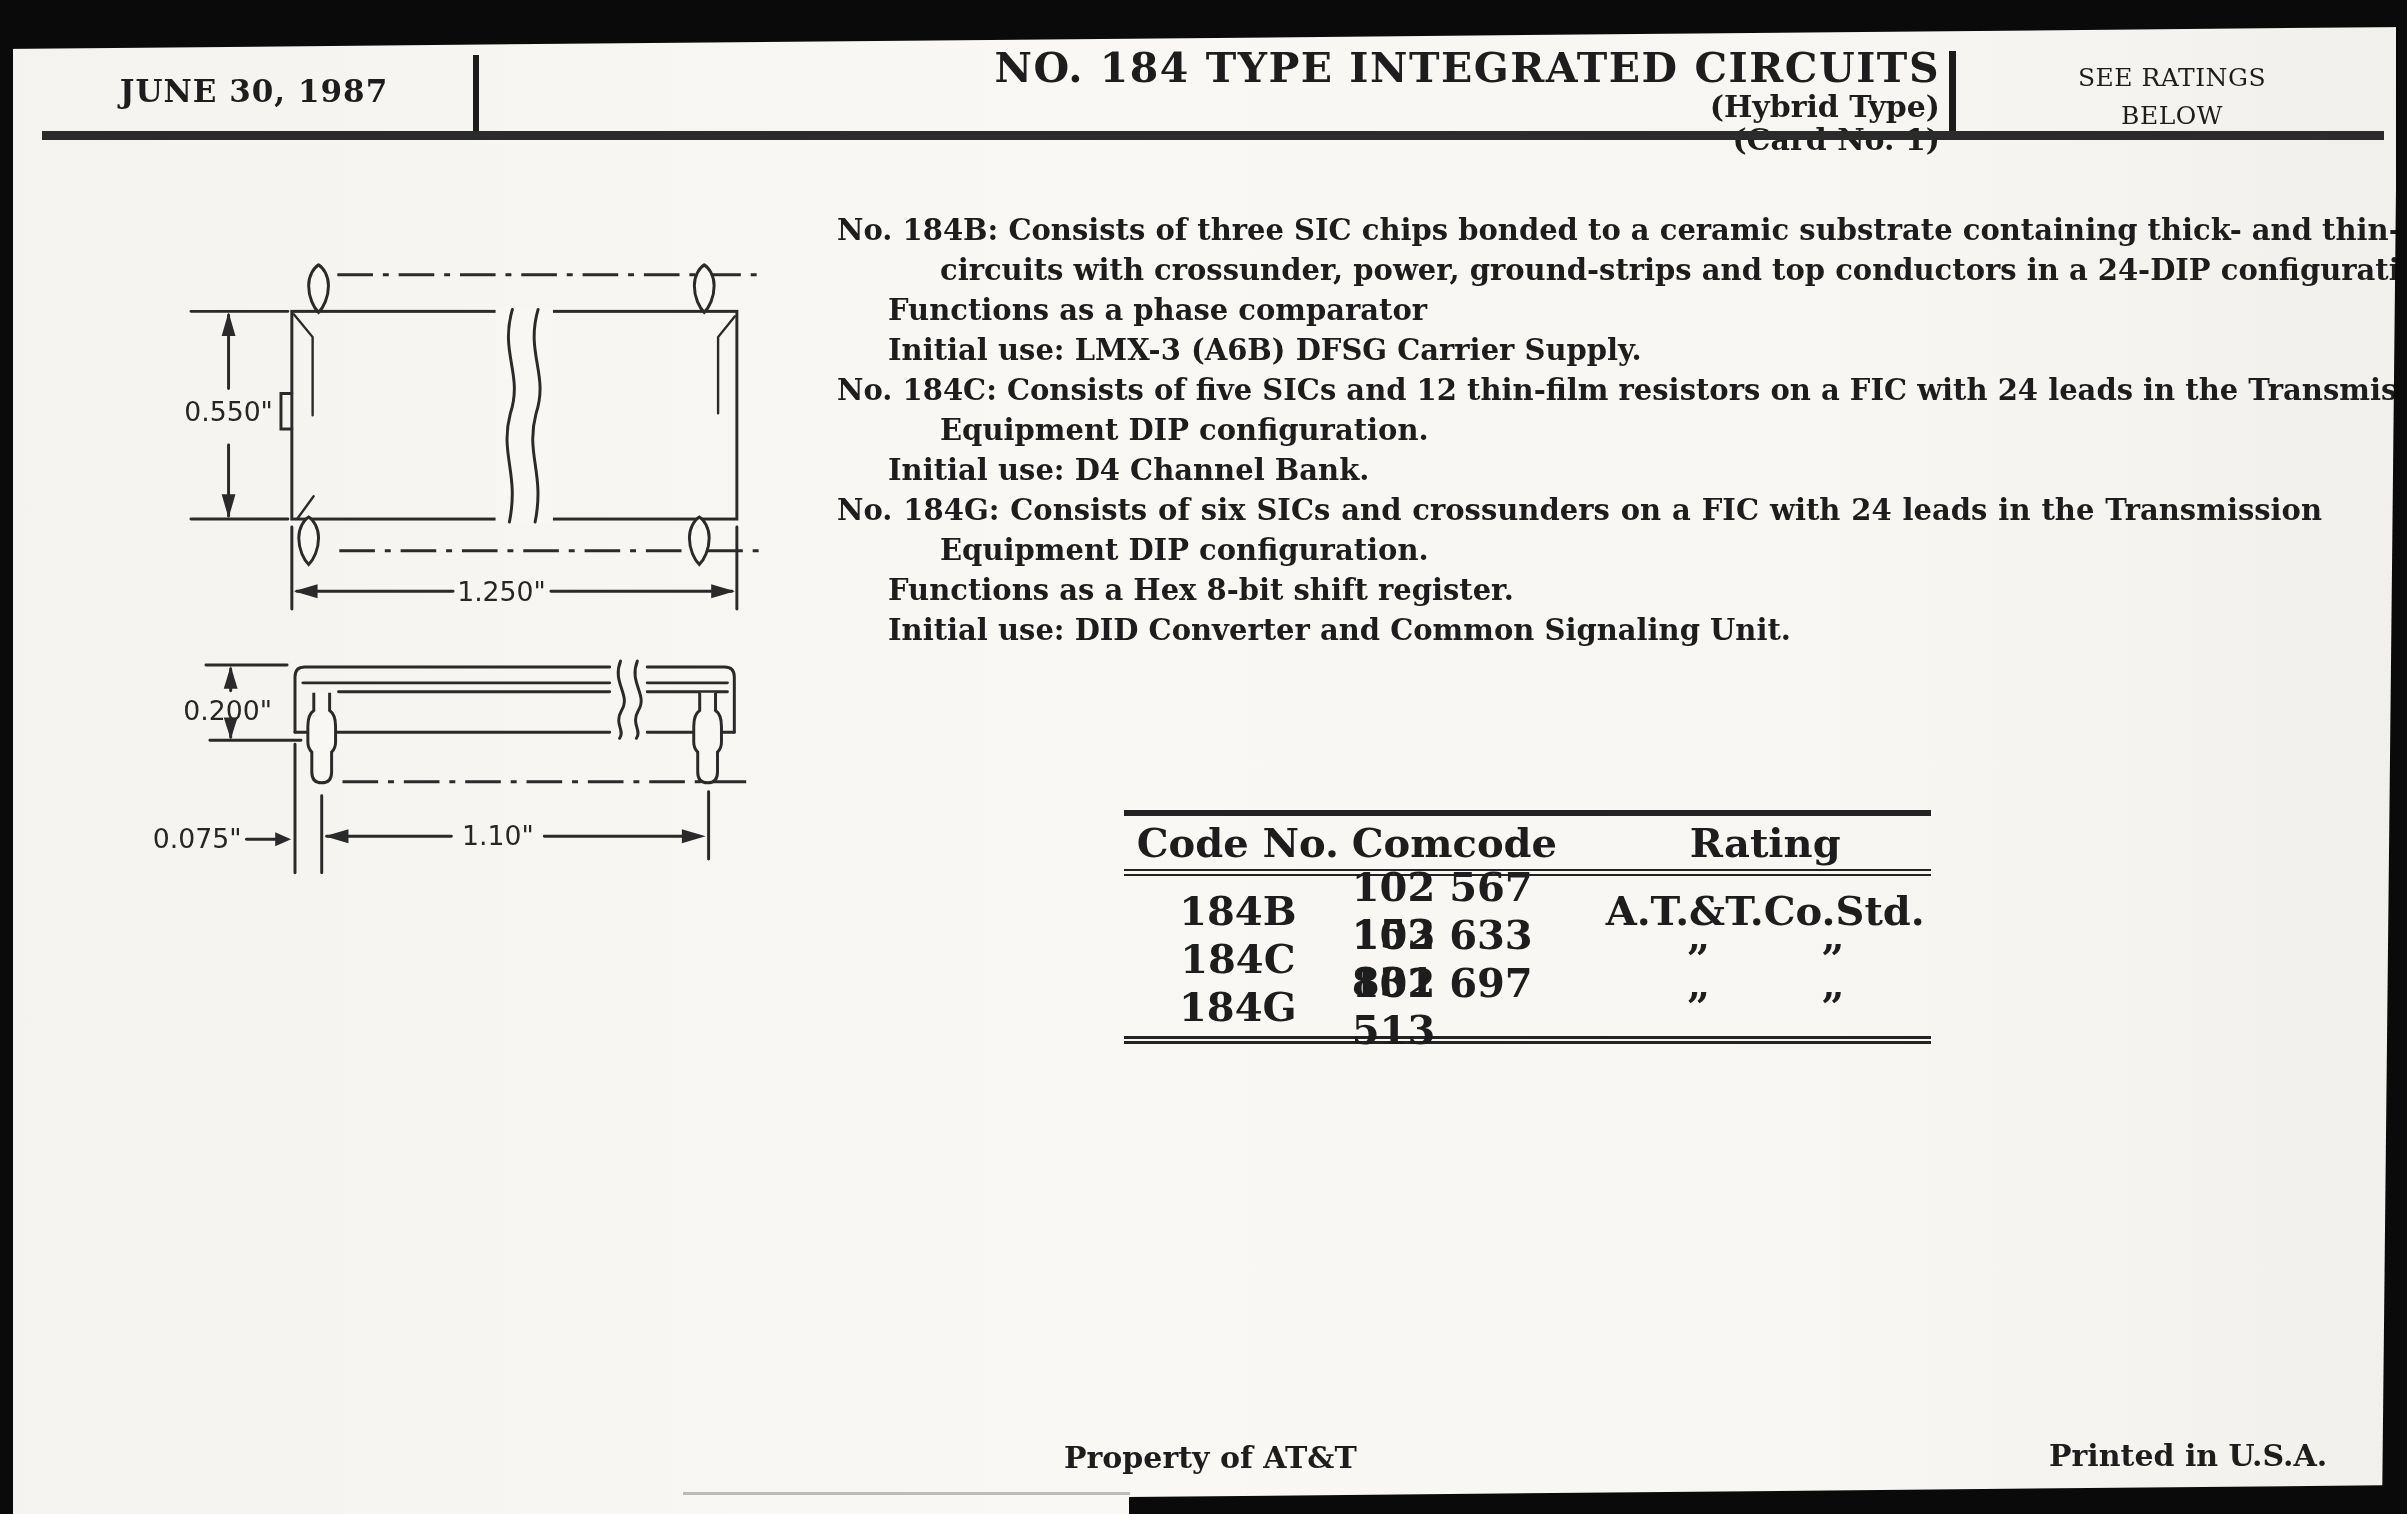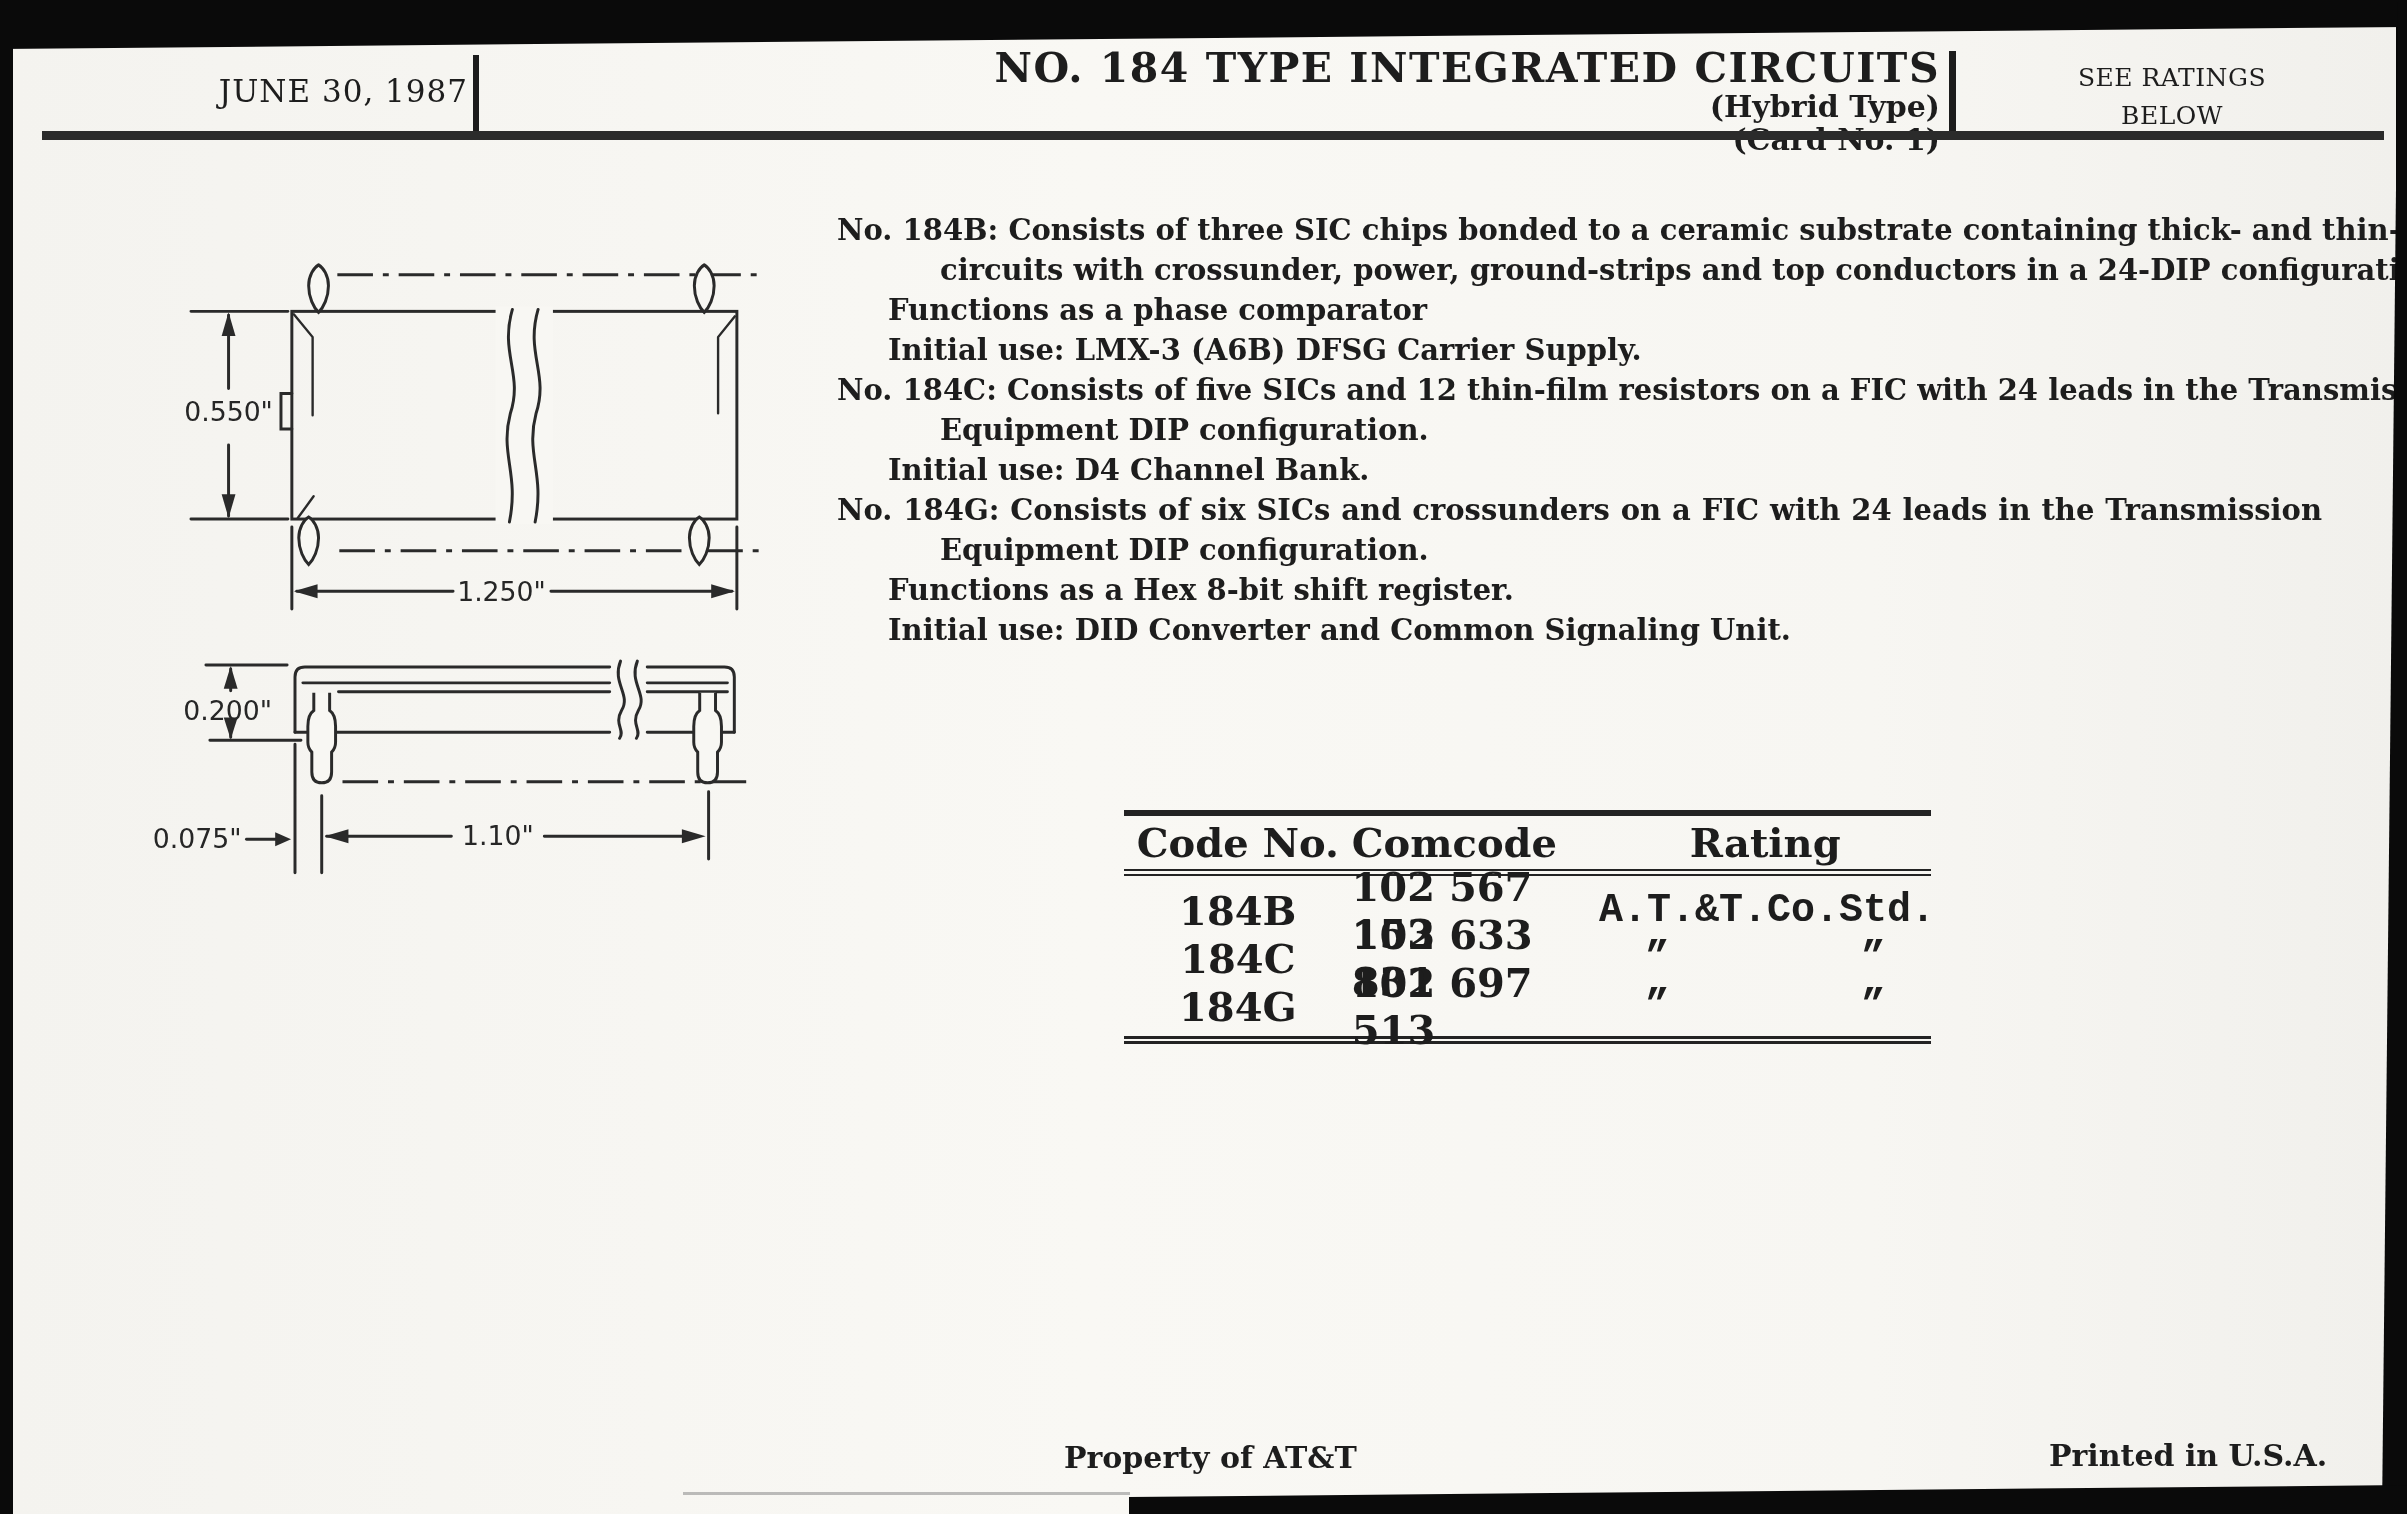--- a/index.html
+++ b/index.html
@@ -10,22 +10,22 @@
   
   .band-top{position:absolute;left:0;top:0;width:2408px;height:50px;background:#0a0a0a;
             clip-path:polygon(0 0,100% 0,100% 27px,0 49px);}
   .band-left{position:absolute;left:0;top:0;width:13px;height:1515px;background:#0a0a0a;}
   .band-right{position:absolute;right:0;top:0;width:26px;height:1515px;background:#0a0a0a;
               clip-path:polygon(16px 0,100% 0,100% 100%,0 100%);}
   .band-bottom-right{position:absolute;left:1129px;top:1485px;width:1279px;height:30px;background:#0a0a0a;
               clip-path:polygon(0 12px,100% 0,100% 100%,0 100%);}
   .smudge{position:absolute;left:683px;top:1492px;width:447px;height:3px;background:#888;opacity:.55;}
   
-  .h-date{position:absolute;left:40px;top:73px;width:428px;text-align:right;
-          font-size:31px;font-weight:normal;letter-spacing:1px;}
+  .h-date{position:absolute;left:40px;top:73px;width:428px;text-align:center;
+          font-size:31px;font-weight:bold;letter-spacing:1px;}
   .h-center{position:absolute;left:495px;top:46px;width:1445px;text-align:right;font-weight:bold;}
   .h-title{font-size:41px;letter-spacing:1.5px;line-height:44px;}
   .h-sub{font-size:30px;line-height:33px;}
   .h-right{position:absolute;left:1965px;top:59px;width:414px;text-align:center;
            font-size:25px;font-weight:normal;line-height:38px;letter-spacing:0.5px;}
   .vdiv1{position:absolute;left:473px;top:55px;width:6px;height:80px;background:#1c1c1c;}
   .vdiv2{position:absolute;left:1949px;top:51px;width:7px;height:85px;background:#1c1c1c;}
   .hrule{position:absolute;left:42px;top:131px;width:2342px;height:9px;background:#2b2b2b;}
   
   .bodytext{position:absolute;left:837px;top:210px;width:1485px;
@@ -48,21 +48,21 @@
   .rtable{position:absolute;left:1124px;top:810px;width:807px;font-weight:bold;font-size:40px;}
   .t-topline{height:6px;background:#232323;}
   .t-row{display:flex;align-items:center;height:48px;}
   .t-head{height:53px;}
   .t-c1{width:228px;text-align:center;}
   .t-c2{width:248px;text-align:left;}
   .t-c3{width:332px;text-align:center;}
   .t-sep{height:0;border-top:7px double #232323;}
   .t-botline{height:0;border-top:8px double #232323;margin-top:6px;}
   .t-body{padding-top:10px;}
-  .rt-cell{white-space:pre;font-family:Liberation Mono, monospace;}
+  .rt-cell{white-space:pre;}
   
   .f-left{position:absolute;left:1064px;top:1440px;font-size:30px;font-weight:bold;}
   .f-right{position:absolute;left:2049px;top:1438px;font-size:30px;font-weight:bold;}
 </style>
 </head>
 <body>
 
 <div class="stage">
   <div class="paper"></div>
 

